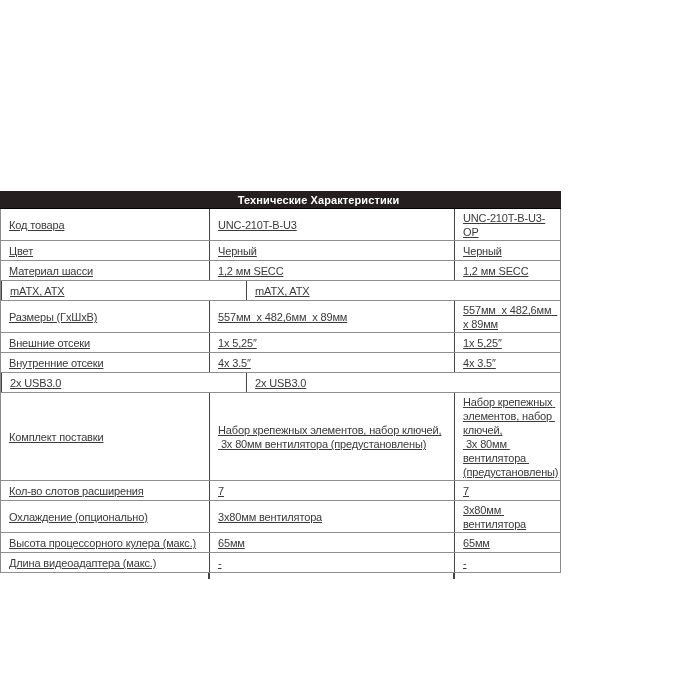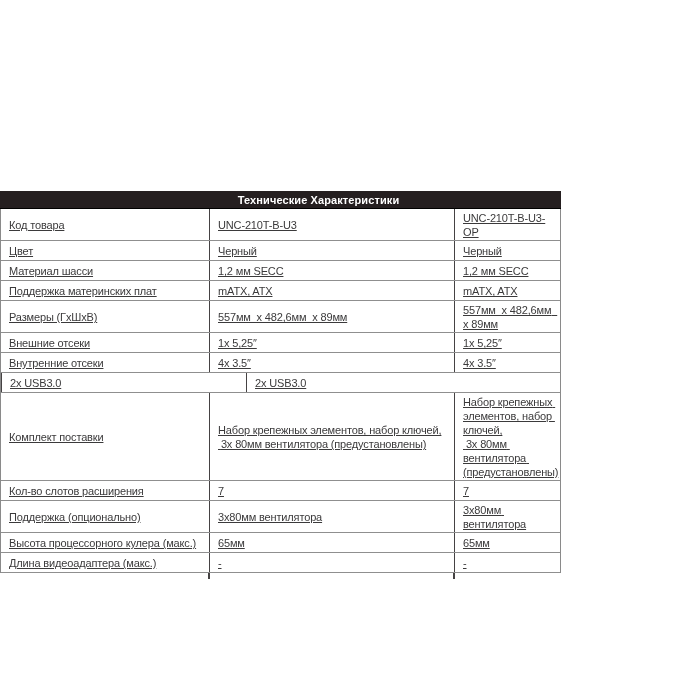--- a/index.html
+++ b/index.html
@@ -114,21 +114,20 @@
     <div class="cell value v2">Черный</div>
   </div>
 
   <div class="row">
     <div class="cell label">Материал шасси</div>
     <div class="cell value v1">1,2 мм SECC</div>
     <div class="cell value v2">1,2 мм SECC</div>
   </div>
 
   <div class="row">
-    <div class="cell label">Поддержка материнских плат</div>
     <div class="cell value v1">mATX, ATX</div>
     <div class="cell value v2">mATX, ATX</div>
   </div>
 
   <div class="row">
     <div class="cell label">Размеры (ГхШхВ)</div>
     <div class="cell value v1">557мм  x 482,6мм  x 89мм</div>
     <div class="cell value v2">557мм  x 482,6мм  x 89мм</div>
   </div>
 
@@ -158,21 +157,21 @@
  3х 80мм вентилятора (предустановлены)</div>
   </div>
 
   <div class="row">
     <div class="cell label">Кол-во слотов расширения</div>
     <div class="cell value v1">7</div>
     <div class="cell value v2">7</div>
   </div>
 
   <div class="row">
-    <div class="cell label">Поддержка (опционально)</div>
+    <div class="cell label">Охлаждение (опционально)</div>
     <div class="cell value v1">3х80мм вентилятора</div>
     <div class="cell value v2">3х80мм вентилятора</div>
   </div>
 
   <div class="row">
     <div class="cell label">Высота процессорного кулера (макс.)</div>
     <div class="cell value v1">65мм</div>
     <div class="cell value v2">65мм</div>
   </div>
 

